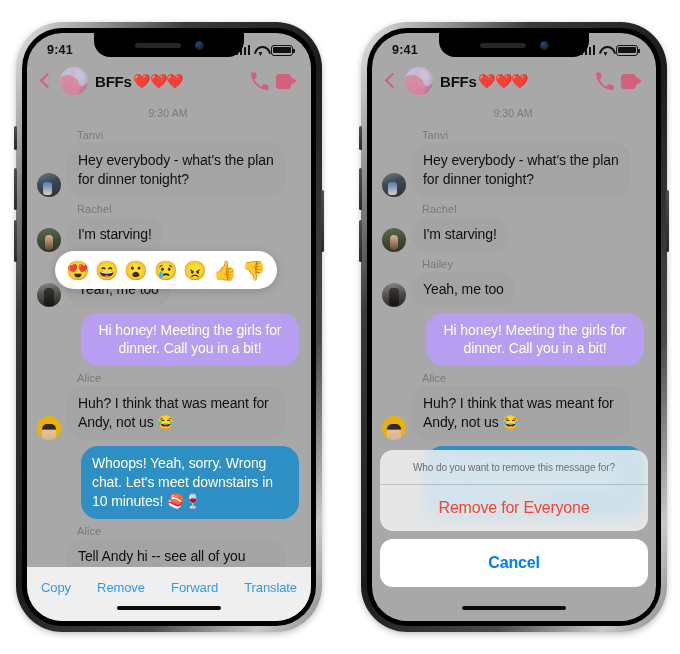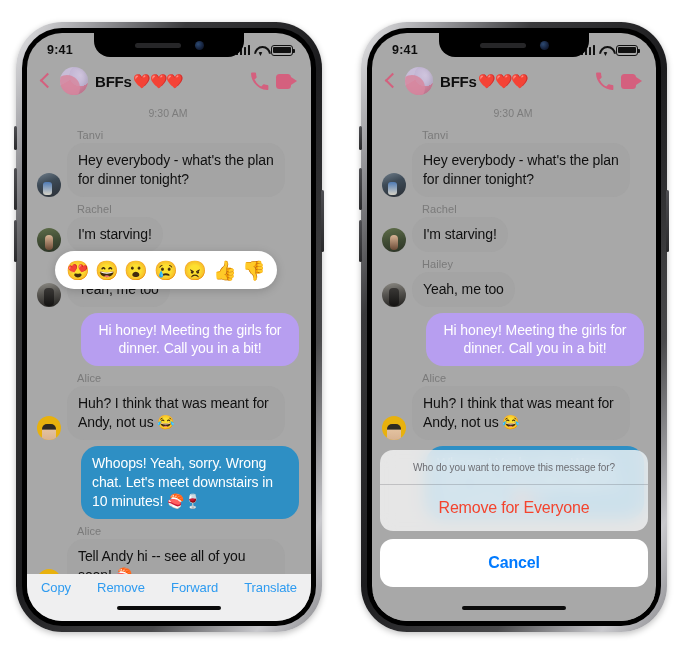--- a/index.html
+++ b/index.html
@@ -320,21 +320,21 @@
   .reaction-bar span {
     font-size: 19px;
     line-height: 1;
     cursor: pointer;
   }
 
   
   .action-bar {
     flex: 0 0 auto;
     background: #efeff0;
-    padding: 6px 12px 0;
+    padding: 13px 12px 0;
     display: flex;
     justify-content: space-between;
     align-items: flex-start;
   }
   .action-bar .act {
     font-size: 13px;
     color: #2e9bf0;
     letter-spacing: -.1px;
     cursor: pointer;
     padding: 0 2px;

